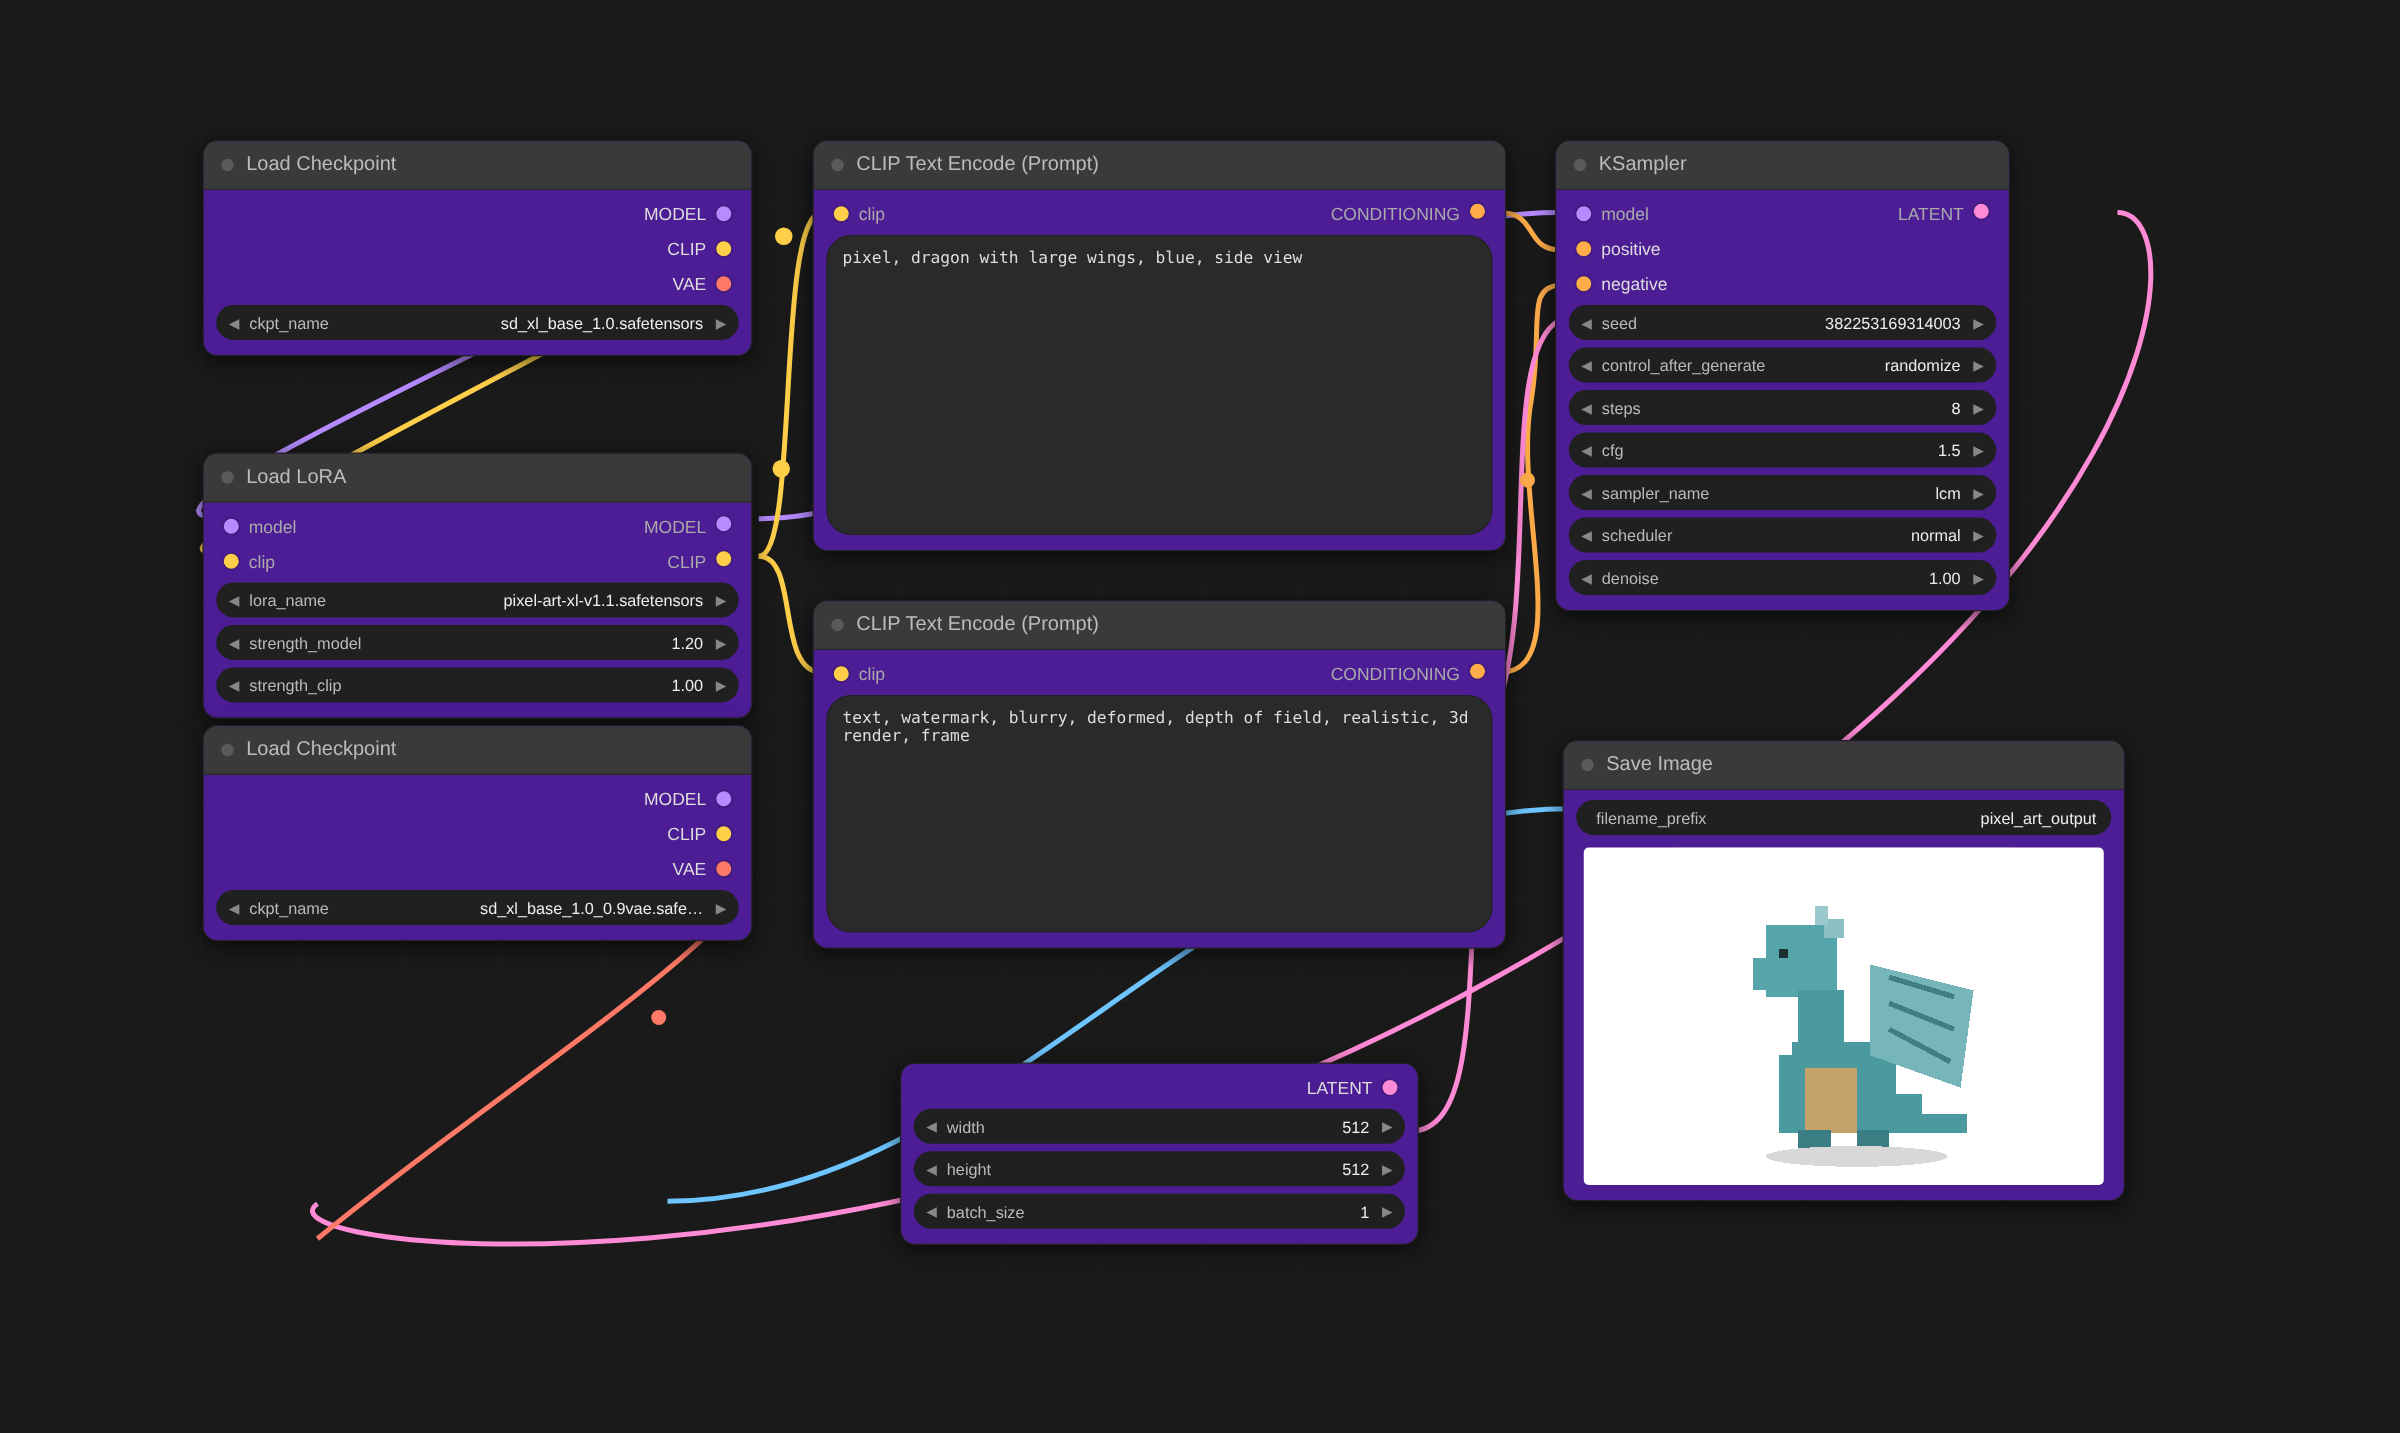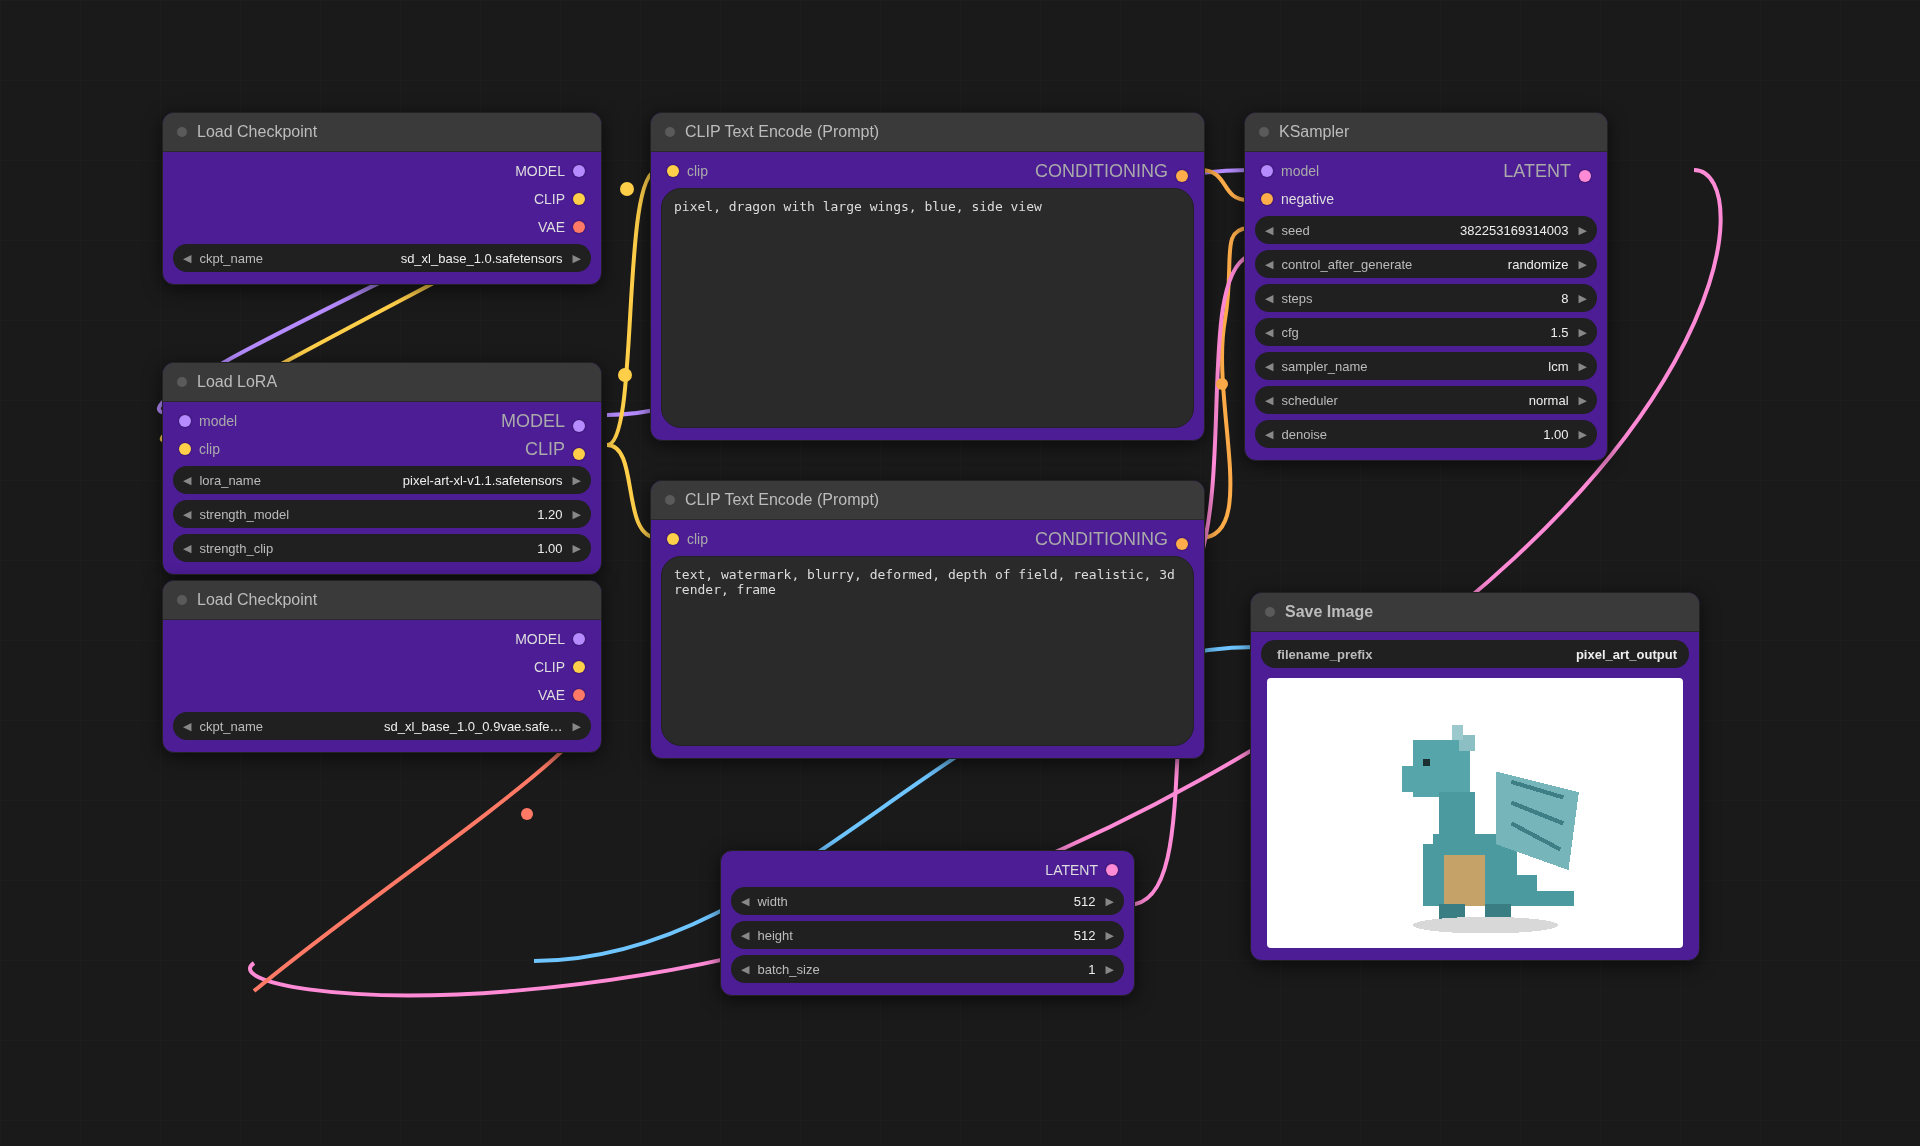--- a/index.html
+++ b/index.html
@@ -86,21 +86,21 @@
     border-radius: 20px;
     border: 1px solid #222;
     color: #ddd;
     font-family: ui-monospace, monospace;
     font-size: 13px;
     padding: 10px 12px;
     white-space: pre-wrap;
     min-height: 180px;
   }
   .io-row-split { display:flex; justify-content:space-between; align-items:center; padding:0 6px; height:22px;}
-  .io-row-split .right { display:flex; align-items:flex-end; gap:8px; font-size:18px;}
+  .io-row-split .right { display:flex; align-items:flex-start; gap:8px; font-size:14px;}
   .io-row-split .left  { display:flex; align-items:center; gap:8px; font-size:14px;}
   .image-preview {
     background:#fff;
     border-radius:4px;
     margin: 4px 6px 0 6px;
     height: 270px;
     display:flex; align-items:center; justify-content:center;
     overflow:hidden;
   }
   .image-preview svg { width: 100%; height:100%; }
@@ -327,20 +327,24 @@
             <span class="sock purple"></span>
             <span>model</span>
           </div>
       <div class="right">
             <span>LATENT</span>
             <span class="sock pink"></span>
           </div>
     </div>
     <div class="io-left">
           <span class="sock orange"></span>
+          <span>positive</span>
+        </div>
+    <div class="io-left">
+          <span class="sock orange"></span>
           <span>negative</span>
         </div>
     <div class="widget">
           <span class="arrow">◀</span>
           <span class="wlabel">seed</span>
           <span class="wspacer"></span>
           <span class="wvalue">382253169314003</span>
           <span class="arrow">▶</span>
         </div>
     <div class="widget">
@@ -381,21 +385,21 @@
     <div class="widget">
           <span class="arrow">◀</span>
           <span class="wlabel">denoise</span>
           <span class="wspacer"></span>
           <span class="wvalue">1.00</span>
           <span class="arrow">▶</span>
         </div>
   </div>
 </div>
 
-<div class="node" style="left:1250px; top:592px; width:450px;font-weight:bold;">
+<div class="node" style="left:1250px; top:592px; width:450px;">
   <div class="node-header">
     <span class="dot-collapse"></span>
     <span>Save Image</span>
   </div>
   <div class="node-body">
     <div class="widget">
       <span class="wlabel" style="padding-left:10px;">filename_prefix</span>
       <span class="wspacer"></span>
       <span class="wvalue">pixel_art_output</span>
     </div>

